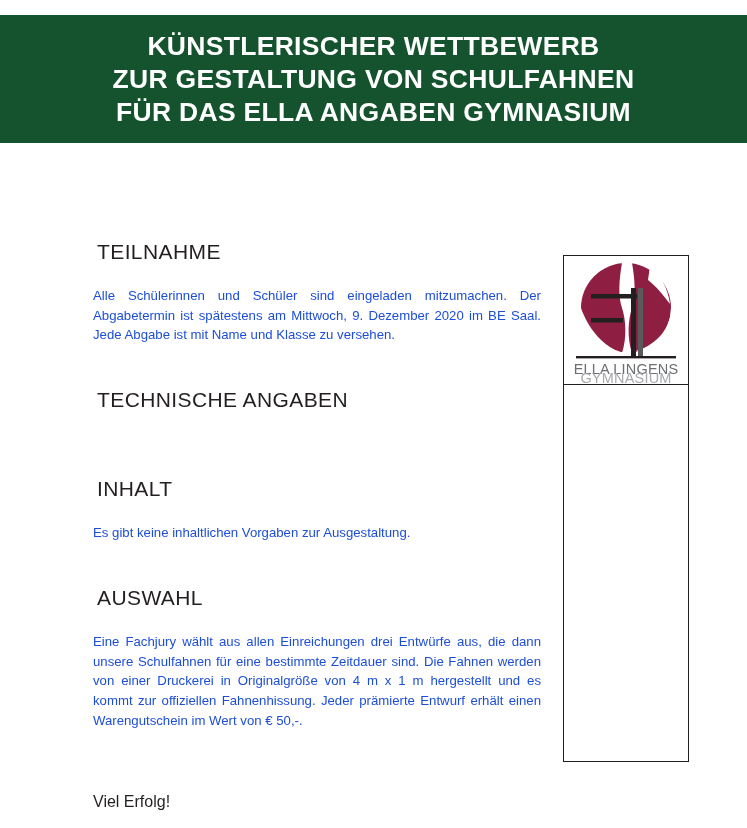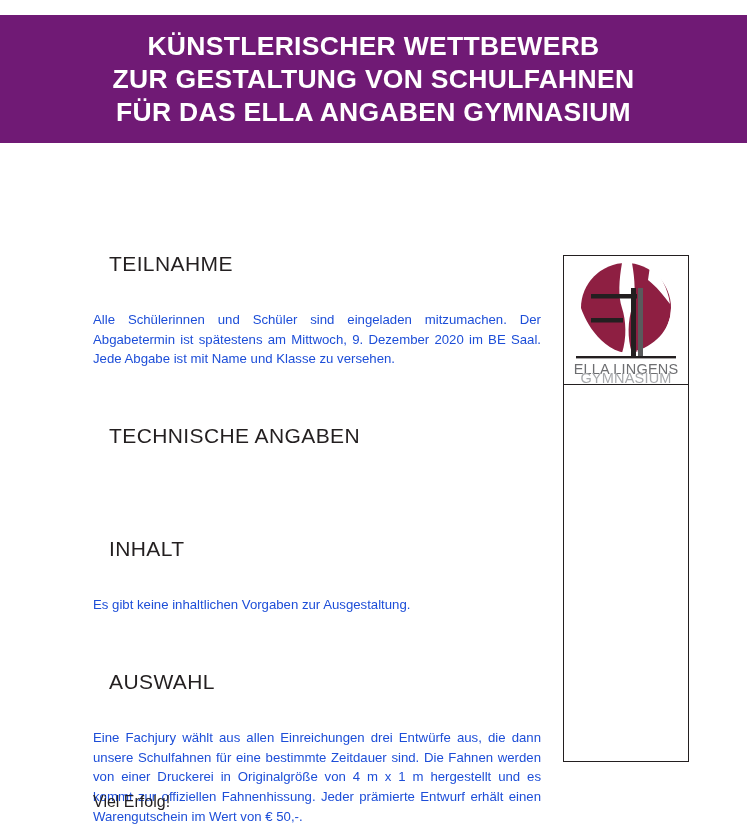--- a/index.html
+++ b/index.html
@@ -17,21 +17,21 @@
     position: relative;
   }
 
   
   #header-banner {
     position: absolute;
     left: 0;
     top: 15px;
     width: 747px;
     height: 128px;
-    background: #701a75;
+    background: #14532d;
     box-sizing: border-box;
     display: flex;
     flex-direction: column;
     align-items: center;
     justify-content: center;
   }
   #header-banner .hline {
     color: #ffffff;
     font-family: "Liberation Sans", sans-serif;
     font-size: 26.5px;
@@ -51,21 +51,21 @@
   }
 
   .section { margin: 0; }
 
   .sec-heading {
     font-family: "Liberation Sans", sans-serif;
     font-size: 21px;
     font-weight: normal;
     letter-spacing: 0.4px;
     color: #231f20;
-    margin: 16px;
+    margin: 4px;
     line-height: 25px;
   }
 
   .sec-body {
     font-family: "Liberation Sans", sans-serif;
     font-size: 13.2px;
     line-height: 19.7px;
     color: #1d4ed8;
     text-align: justify;
     text-justify: inter-word;

